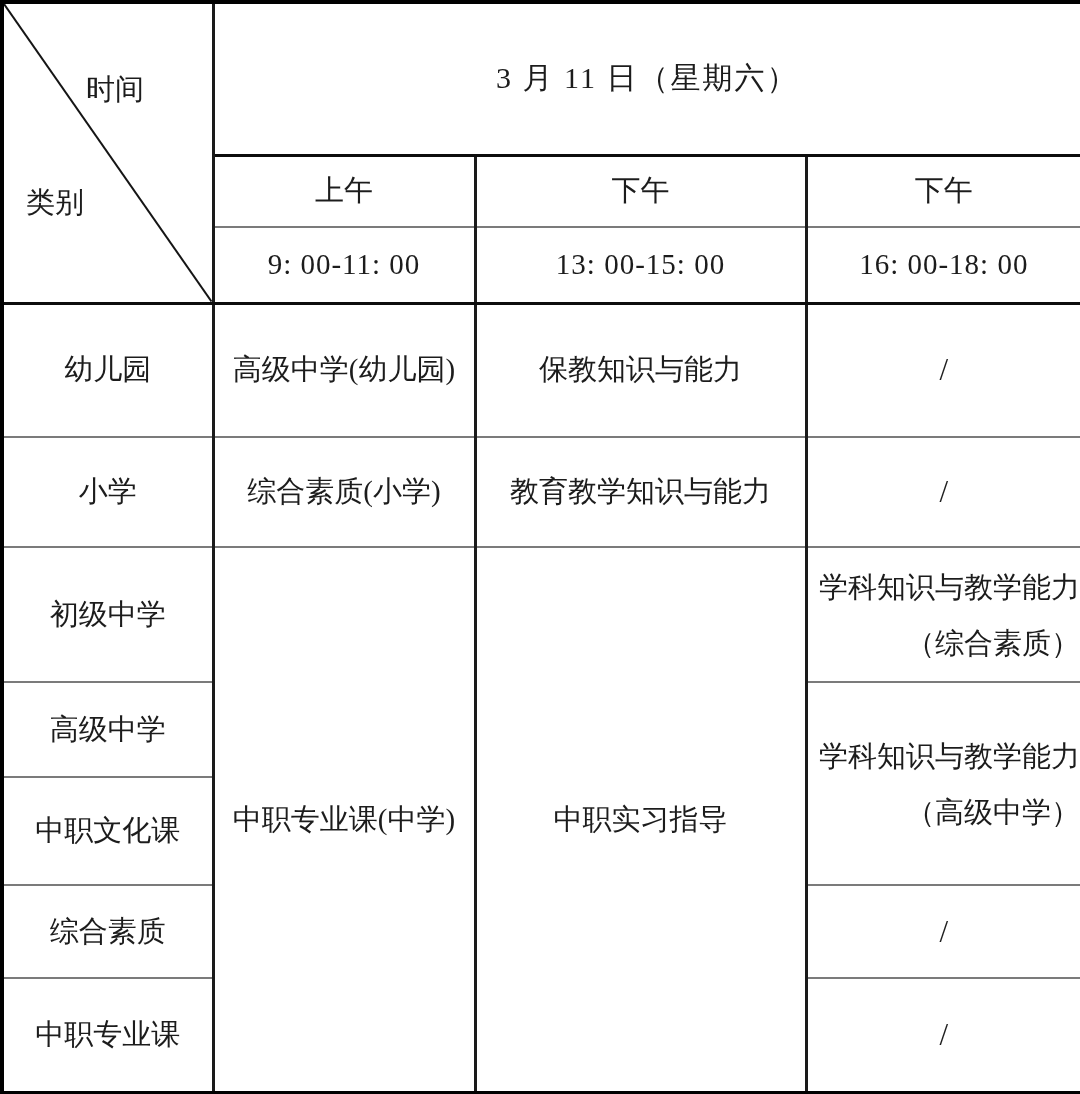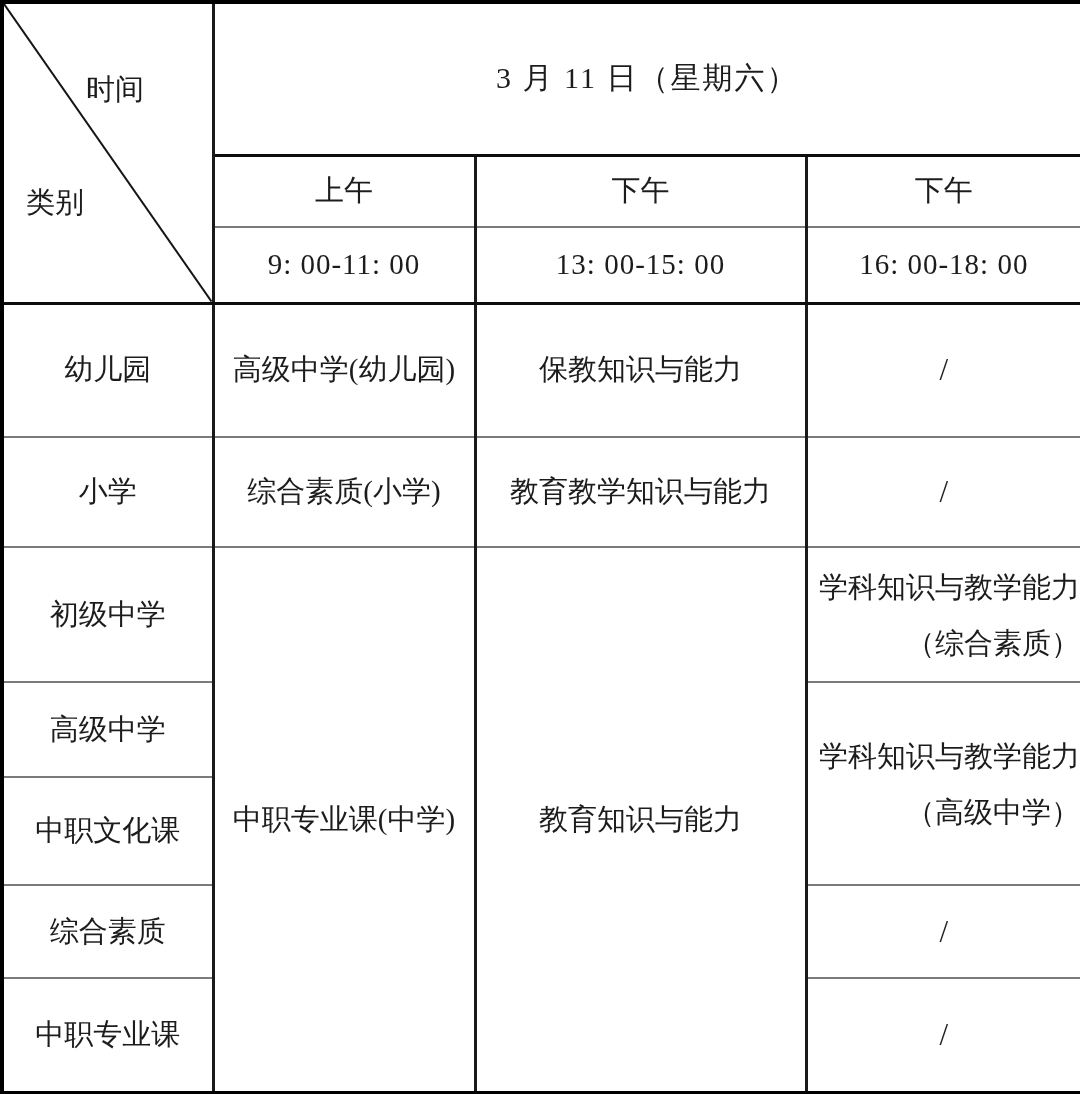--- a/index.html
+++ b/index.html
@@ -106,21 +106,21 @@
       <tr style="height:110px">
         <td>小学</td>
         <td>综合素质(小学)</td>
         <td>教育教学知识与能力</td>
         <td class="slash-cell">/</td>
       </tr>
 
       <tr style="height:135px">
         <td>初级中学</td>
         <td rowspan="5">中职专业课(中学)</td>
-        <td rowspan="5">教育知识与能力</td>
+        <td rowspan="5">中职实习指导</td>
         <td class="two-line">
           <span>学科知识与教学能力</span>
           <span>（综合素质）</span>
         </td>
       </tr>
 
       <tr style="height:95px">
         <td>高级中学</td>
         <td class="two-line" rowspan="2">
           <span>学科知识与教学能力</span>

